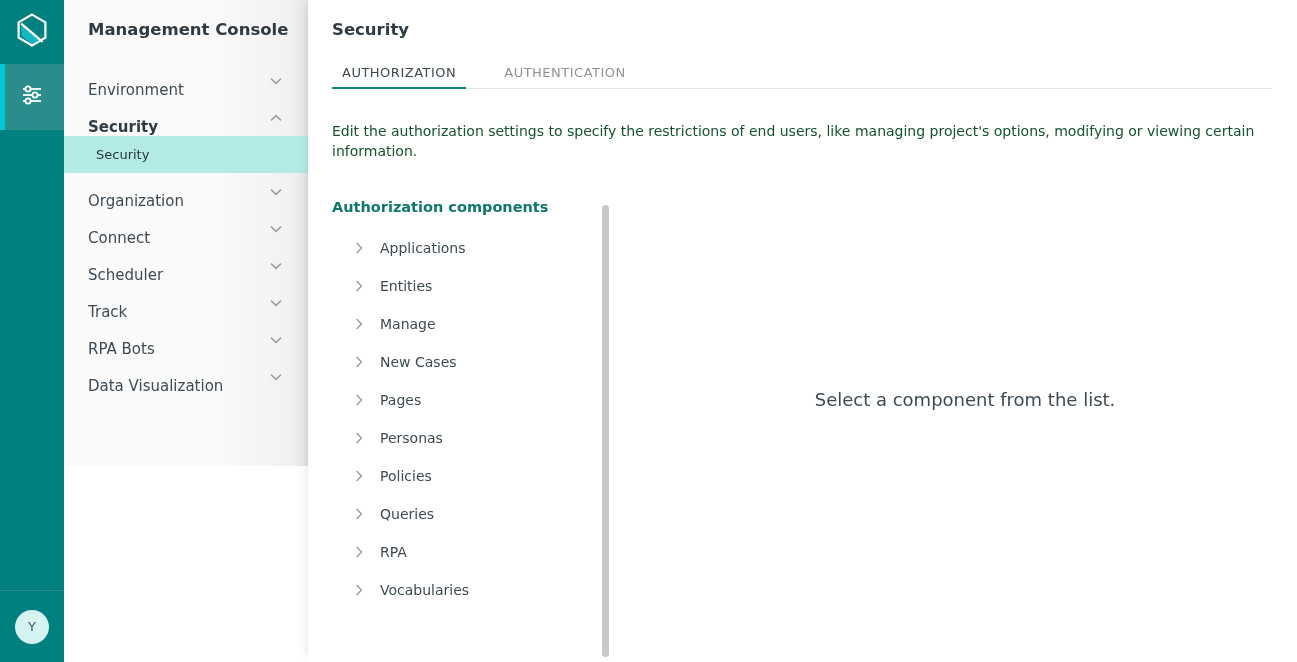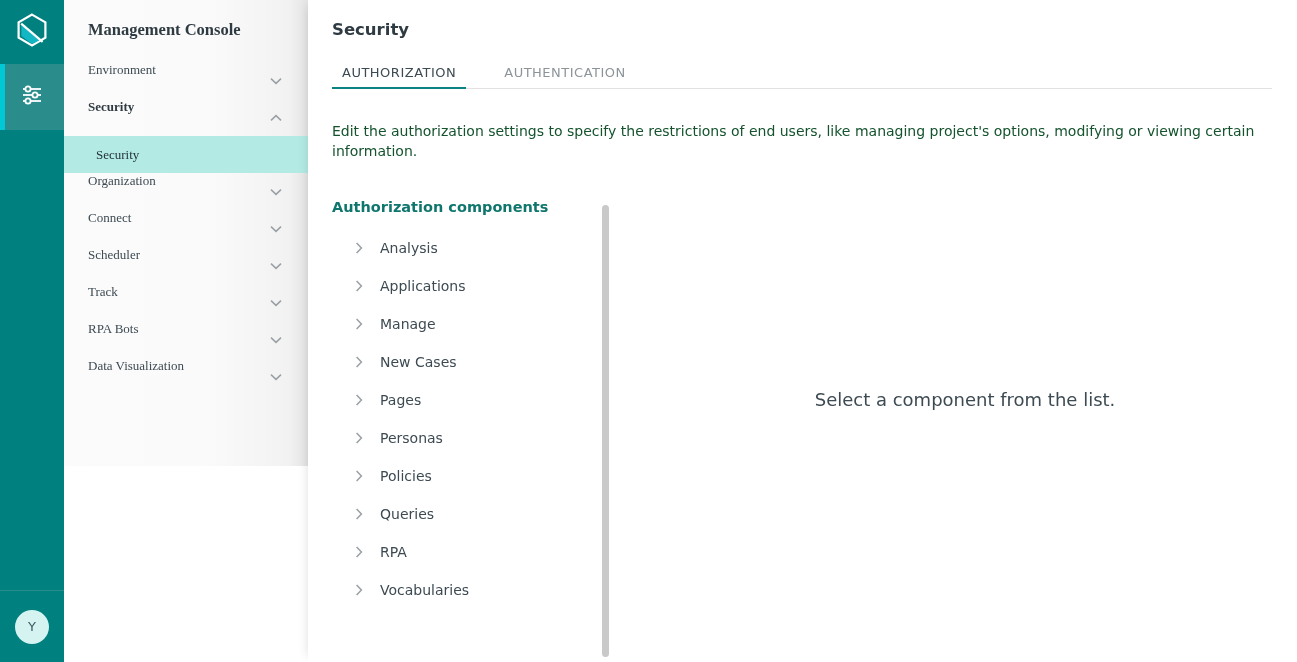--- a/index.html
+++ b/index.html
@@ -46,35 +46,34 @@
     display: flex; align-items: center; justify-content: center;
     font-size: 13px; font-weight: 400; cursor: pointer;
   }
 
   
   .sidenav {
     position: relative;
     width: 244px; height: 466px; flex: 0 0 244px;
     background: linear-gradient(to right, #fbfbfb 0%, #fafafa 60%, #f2f2f2 92%, #e4e4e4 100%);
     overflow: hidden;
-    font-family: Liberation Serif, serif;
   }
   .sidenav-title {
     padding: 18px 0 0 24px;
     font-size: 16.5px; font-weight: 700; color: #2f3b42;
     line-height: 24px;
   }
   .nav-list { margin-top: 20px; }
   .nav-row {
     position: relative;
     height: 37px;
-    display: flex; align-items: flex-start;
+    display: flex; align-items: flex-end;
     padding: 0 24px 0 24px;
     cursor: pointer;
-    font-size: 13px; color: #3d4a52;
+    font-size: 15px; color: #3d4a52;
   }
   .nav-row.expanded { font-weight: 700; color: #2f3b42; }
   .nav-row .chev {
     position: absolute; right: 26px; top: 50%;
     transform: translateY(-50%);
     width: 12px; height: 12px;
     display: flex; align-items: center; justify-content: center;
     color: #9aa0a4;
   }
   .sub-row {
@@ -310,38 +309,38 @@
 
     <div class="desc">Edit the authorization settings to specify the restrictions of end users, like managing project's options, modifying or viewing certain information.</div>
 
     <div class="body-split">
 
       <div class="comp-panel">
         <div class="comp-title">Authorization components</div>
 
         <div class="comp-list">
 
-          <div class="comp-item">
-            <span class="chev-right">
-              <svg width="8" height="12" viewBox="0 0 8 12">
-                  <path d="M1.6 1 L6.4 6 L1.6 11" fill="none" stroke="#9aa0a4" stroke-width="1.5"></path>
-                </svg>
-            </span>
-            <span>Analysis</span>
-          </div>
 
           <div class="comp-item">
             <span class="chev-right">
               <svg width="8" height="12" viewBox="0 0 8 12">
                   <path d="M1.6 1 L6.4 6 L1.6 11" fill="none" stroke="#9aa0a4" stroke-width="1.5"></path>
                 </svg>
             </span>
             <span>Applications</span>
           </div>
 
+          <div class="comp-item">
+            <span class="chev-right">
+              <svg width="8" height="12" viewBox="0 0 8 12">
+                  <path d="M1.6 1 L6.4 6 L1.6 11" fill="none" stroke="#9aa0a4" stroke-width="1.5"></path>
+                </svg>
+            </span>
+            <span>Entities</span>
+          </div>
 
           <div class="comp-item">
             <span class="chev-right">
               <svg width="8" height="12" viewBox="0 0 8 12">
                   <path d="M1.6 1 L6.4 6 L1.6 11" fill="none" stroke="#9aa0a4" stroke-width="1.5"></path>
                 </svg>
             </span>
             <span>Manage</span>
           </div>
 

